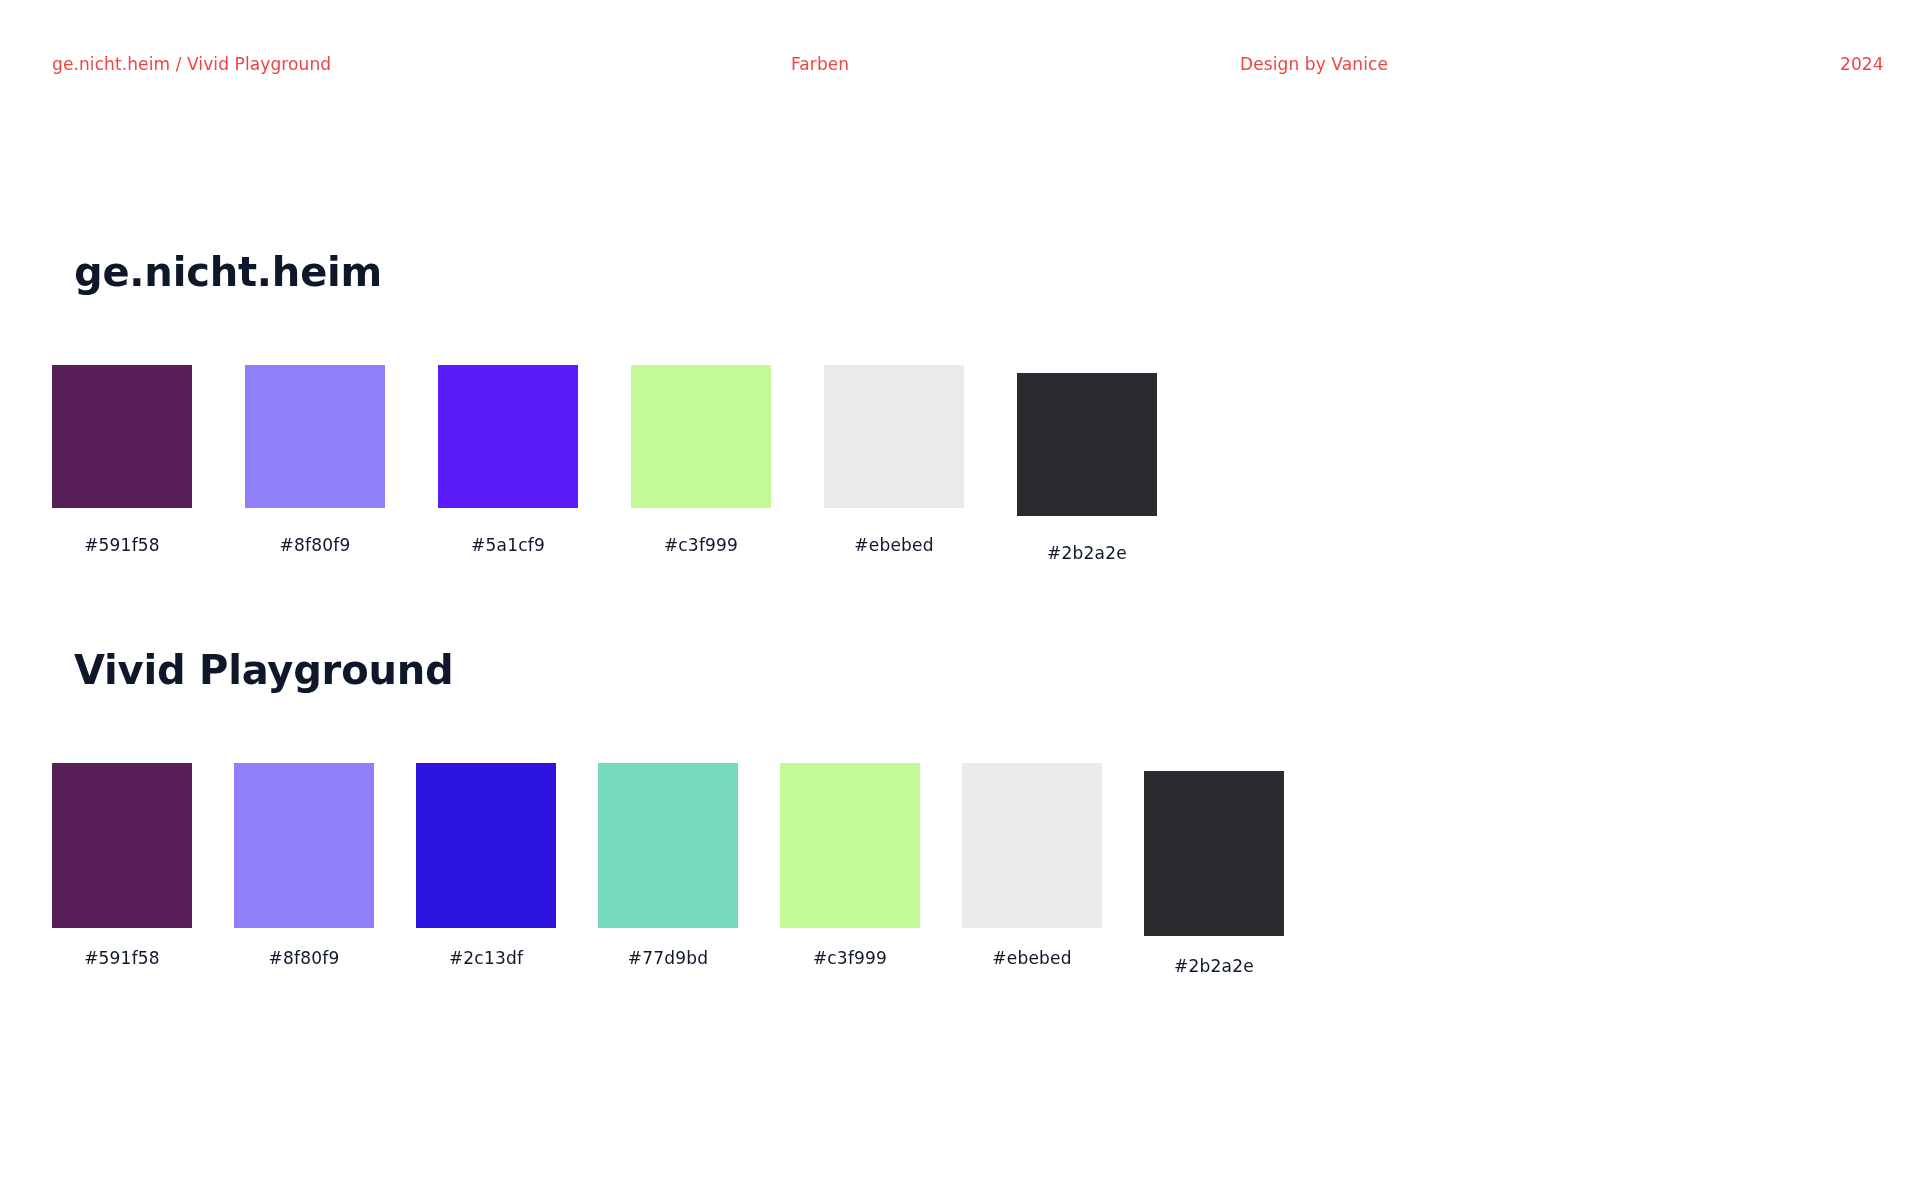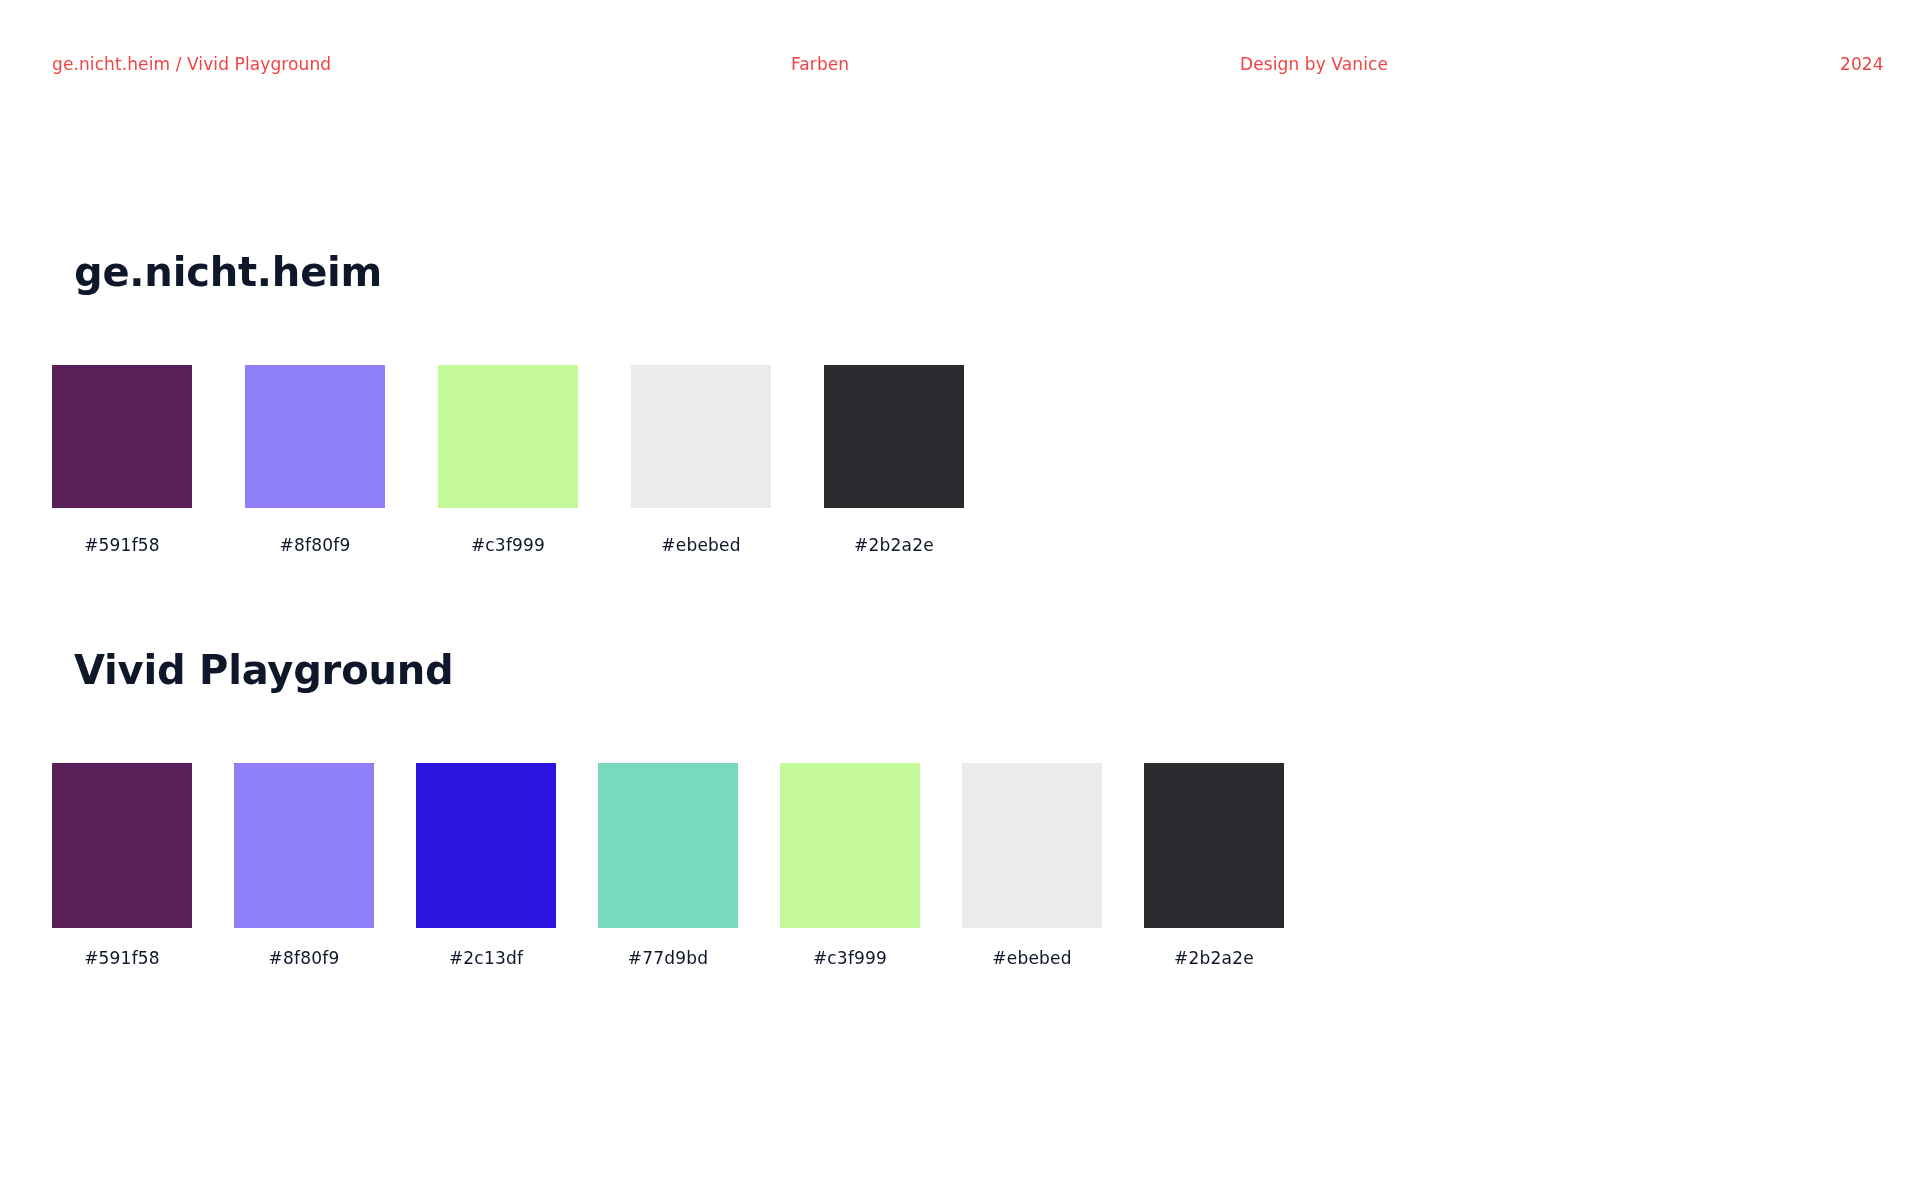--- a/index.html
+++ b/index.html
@@ -83,21 +83,21 @@
   }
 
   .swatch {
     display: flex;
     flex-direction: column;
     align-items: center;
     width: 140px;
     margin-right: 53px;
   }
 
-  .swatch:last-child { margin-right: 0; }
+  .swatch:last-child { margin-right: 0; margin-top: 8px; }
 
   .swatch-chip {
     width: 140px;
     height: 143px;
     display: block;
   }
 
   .swatch-label {
     margin-top: 26px;
     font-size: 17px;
@@ -138,20 +138,24 @@
     <div class="swatch-row" id="row-1">
         <div class="swatch">
           <div class="swatch-chip" style="background-color: rgb(89, 31, 88);"></div>
           <div class="swatch-label">#591f58</div>
         </div>
         <div class="swatch">
           <div class="swatch-chip" style="background-color: rgb(143, 128, 249);"></div>
           <div class="swatch-label">#8f80f9</div>
         </div>
         <div class="swatch">
+          <div class="swatch-chip" style="background-color: rgb(90, 28, 249);"></div>
+          <div class="swatch-label">#5a1cf9</div>
+        </div>
+        <div class="swatch">
           <div class="swatch-chip" style="background-color: rgb(195, 249, 153);"></div>
           <div class="swatch-label">#c3f999</div>
         </div>
         <div class="swatch">
           <div class="swatch-chip" style="background-color: rgb(235, 235, 237);"></div>
           <div class="swatch-label">#ebebed</div>
         </div>
         <div class="swatch">
           <div class="swatch-chip" style="background-color: rgb(43, 42, 46);"></div>
           <div class="swatch-label">#2b2a2e</div>

